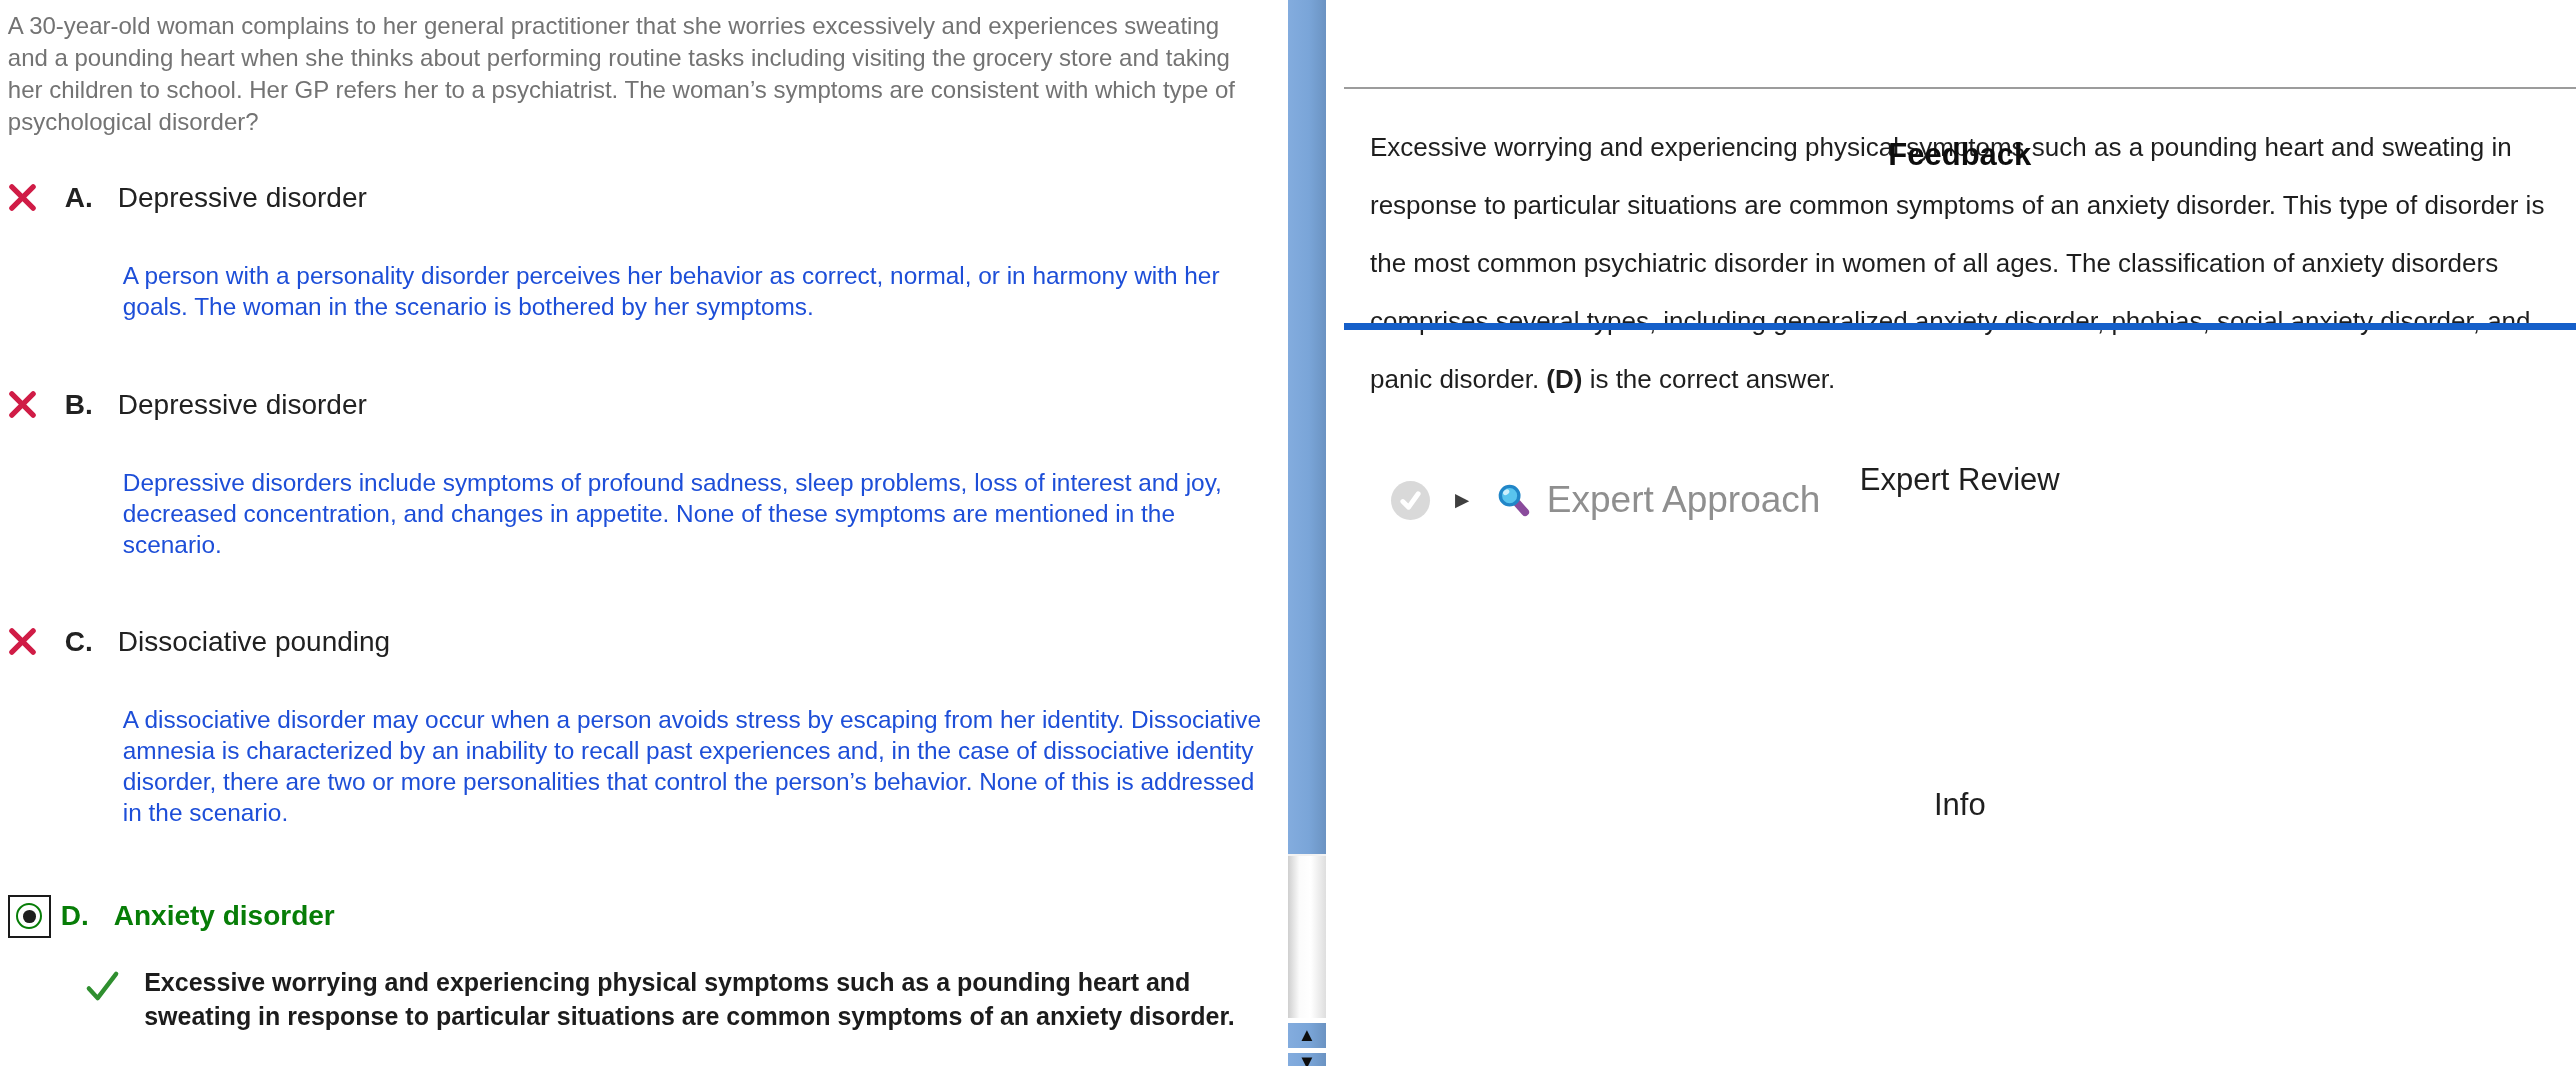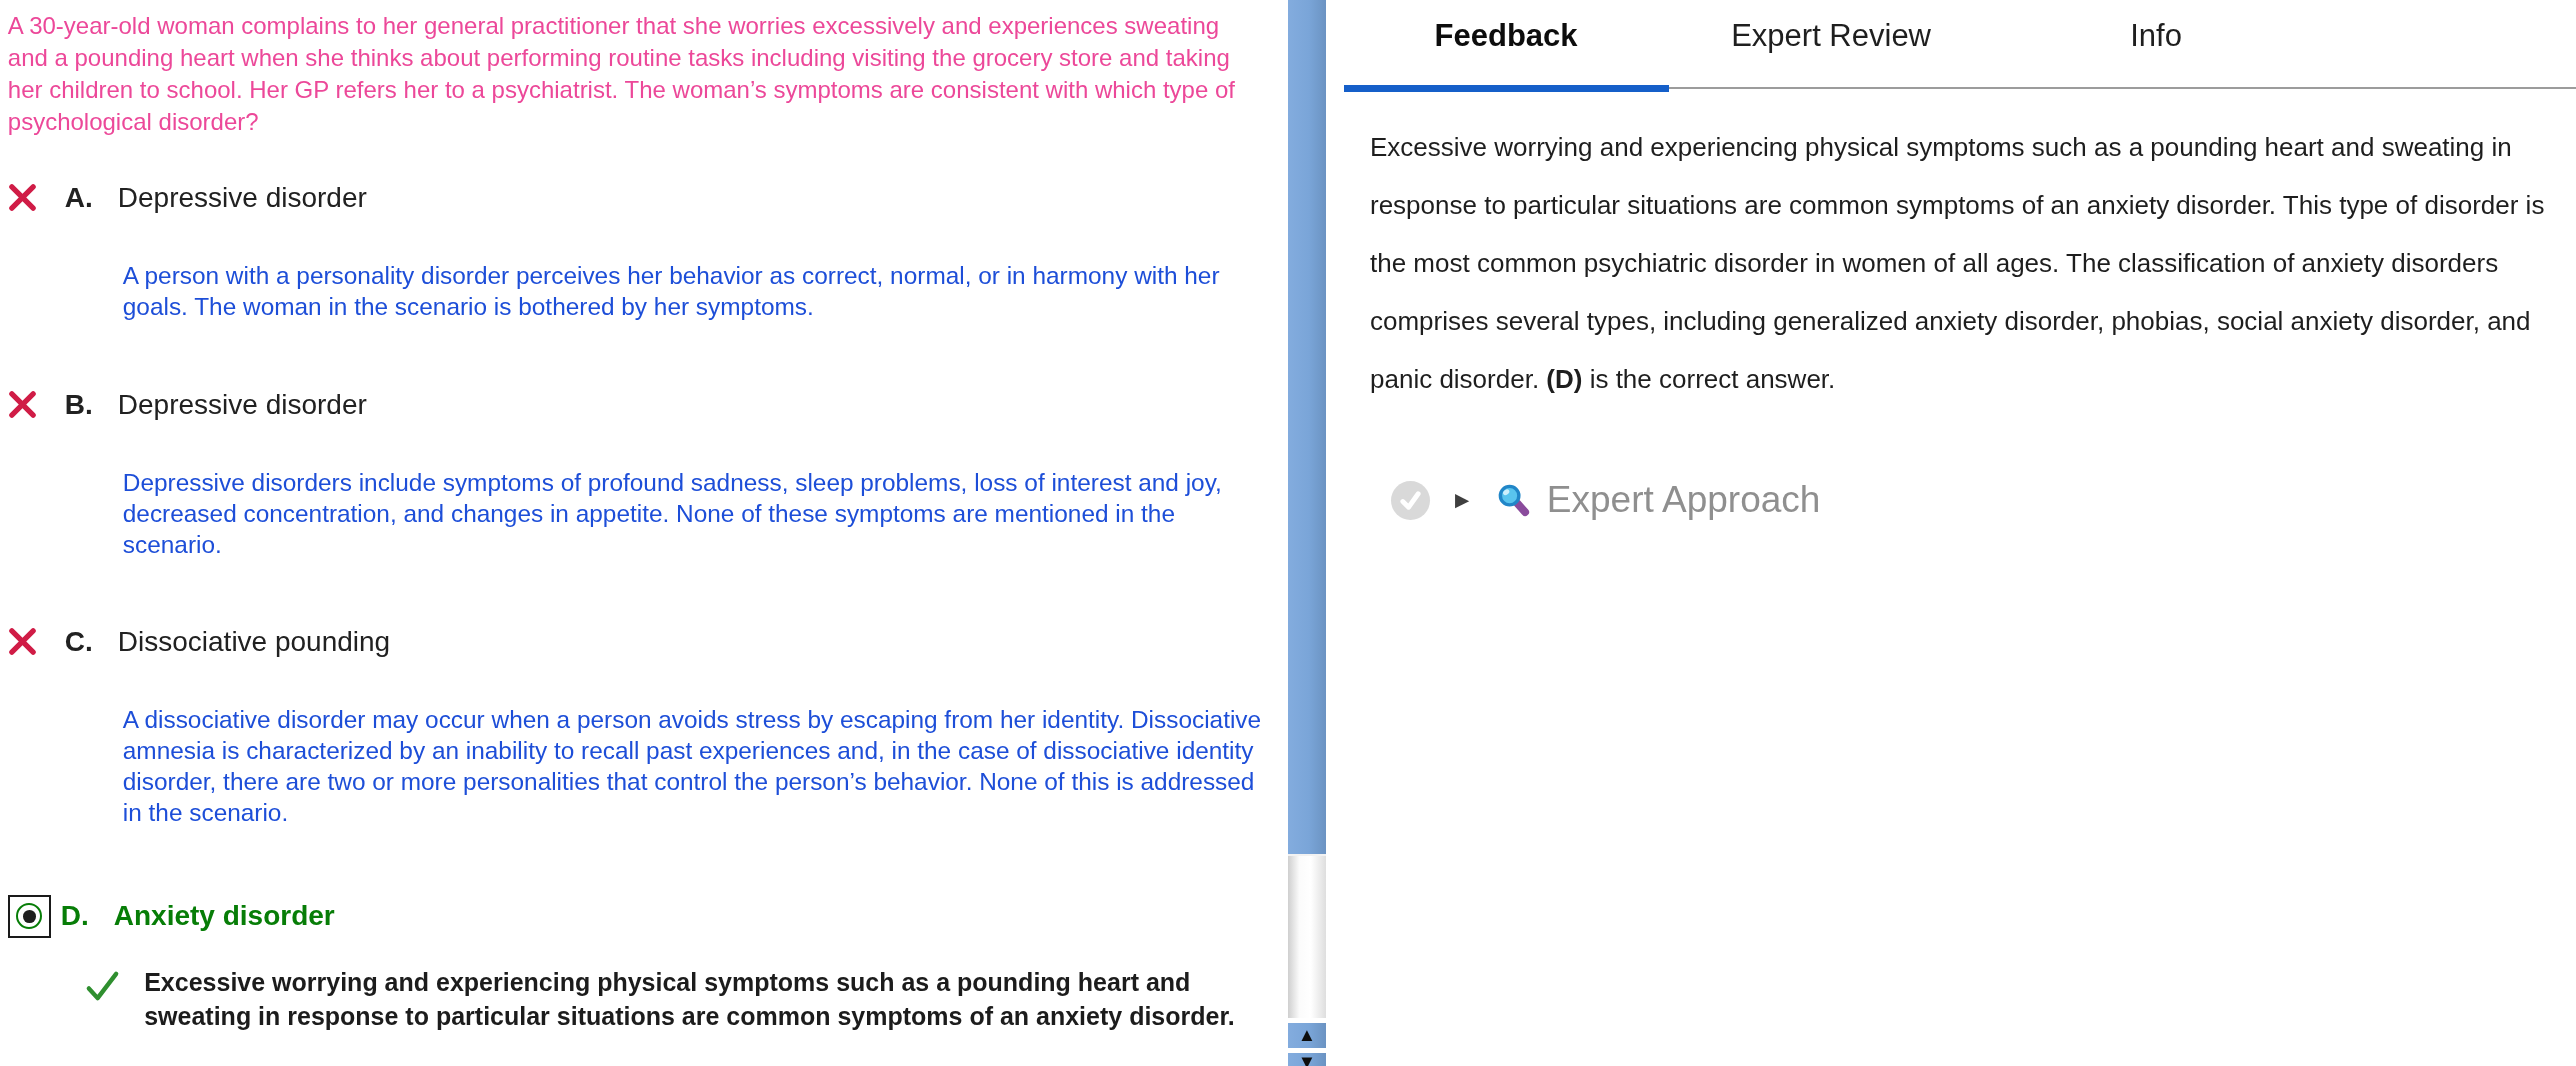--- a/index.html
+++ b/index.html
@@ -2,21 +2,21 @@
 <html><head>
 <meta charset="utf-8">
 <style>
   * { margin:0; padding:0; box-sizing:border-box; }
   html,body { background:#ffffff; }
   body { font-family:"Liberation Sans","DejaVu Sans",sans-serif; color:#212121; }
   .app { position:relative; width:2576px; height:1067px; background:#ffffff; overflow:hidden; }
 
   
   .question-panel { position:absolute; left:0; top:0; width:1288px; height:1067px; overflow:hidden; }
-  .stem { margin:9.8px 0 0 7.8px; width:1242px; font-size:24px; line-height:32px; color:#ec4899; }
+  .stem { margin:9.8px 0 0 7.8px; width:1242px; font-size:24px; line-height:32px; color:#737373; }
 
   .opt { margin-left:7.8px; }
   .opt-a { margin-top:44px; }
   .opt-b { margin-top:67px; }
   .opt-c { margin-top:66px; }
   .opt-d { margin-top:67px; }
   .opt-head { display:flex; align-items:center; }
   .opt-head .mark { flex:0 0 57px; display:flex; align-items:center; }
   .opt-head .mark-d { flex:0 0 53px; display:flex; align-items:center; }
   .opt-letter { flex:0 0 53px; font-weight:bold; font-size:28px; color:#212121; }
@@ -45,21 +45,21 @@
   .v-btn-up { position:absolute; left:0; top:1023px; width:38px; height:25px;
               background:linear-gradient(to right,#83acde,#7aa5d8 55%,#6b93c2);
               display:flex; align-items:center; justify-content:center; }
   .v-btn-down { position:absolute; left:0; top:1053px; width:38px; height:25px;
               background:linear-gradient(to right,#83acde,#7aa5d8 55%,#6b93c2);
               display:flex; align-items:flex-start; justify-content:center; }
   .v-arrow { font-size:18.5px; line-height:18.5px; color:#0d0d0d; }
 
   
   .feedback-panel { position:absolute; left:1326px; top:0; width:1250px; height:1067px; overflow:hidden; }
-  .tabbar { margin-left:17.6px; height:89px; display:flex; border-bottom:2.9px solid #9c9c9c; position:relative; }
+  .tabbar { margin-left:17.6px; height:89px; display:flex; border-bottom:2.9px solid #9c9c9c; position:relative;flex-direction:column; }
   .tab { flex:0 0 325px; position:relative; display:flex; align-items:center; justify-content:center;
          padding-bottom:15.6px; font-size:31px; color:#1f1f1f; cursor:default; }
   .tab.active { font-weight:bold; color:#0d0d0d; }
   .tab.active::after { content:""; position:absolute; left:0; bottom:-5.4px; width:100%; height:7.8px; background:#155fc9; }
 
   .feedback-body { margin:29px 25px 0 44px; font-size:26px; line-height:58px; color:#1e1e1e; }
   .feedback-body b { font-weight:bold; }
 
   .expert-row { margin:71px 0 0 65px; display:flex; align-items:center; }
   .done-circle { width:39px; height:39px; border-radius:50%; background:#d9d9d9;

